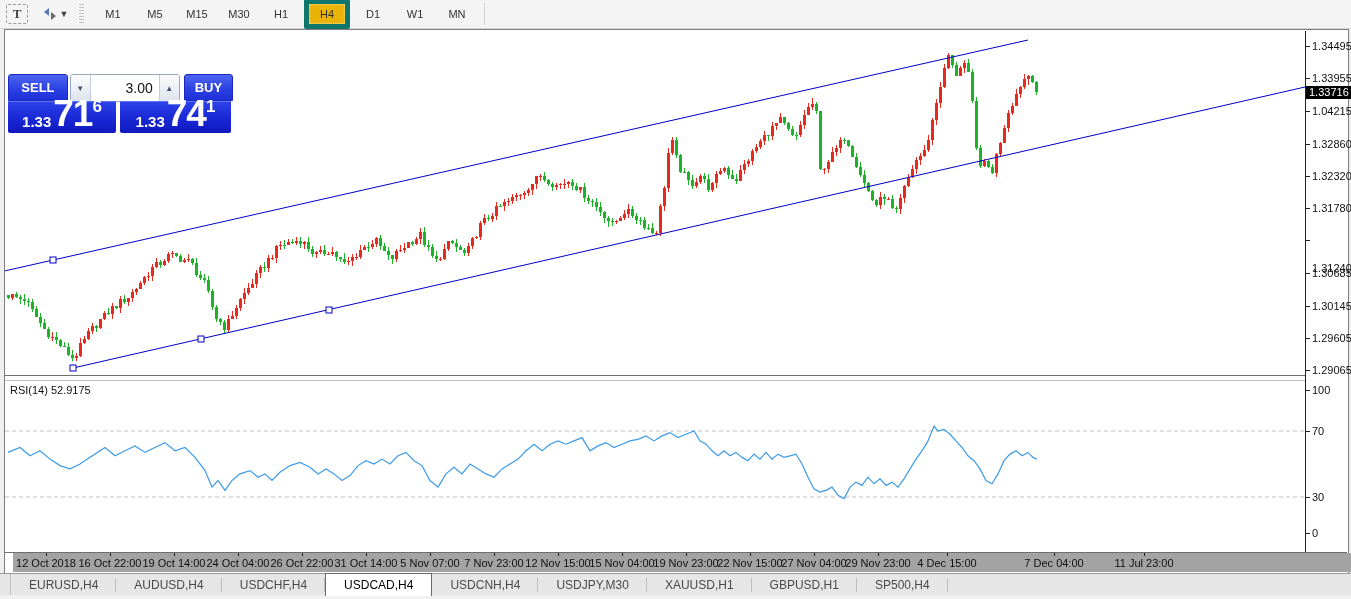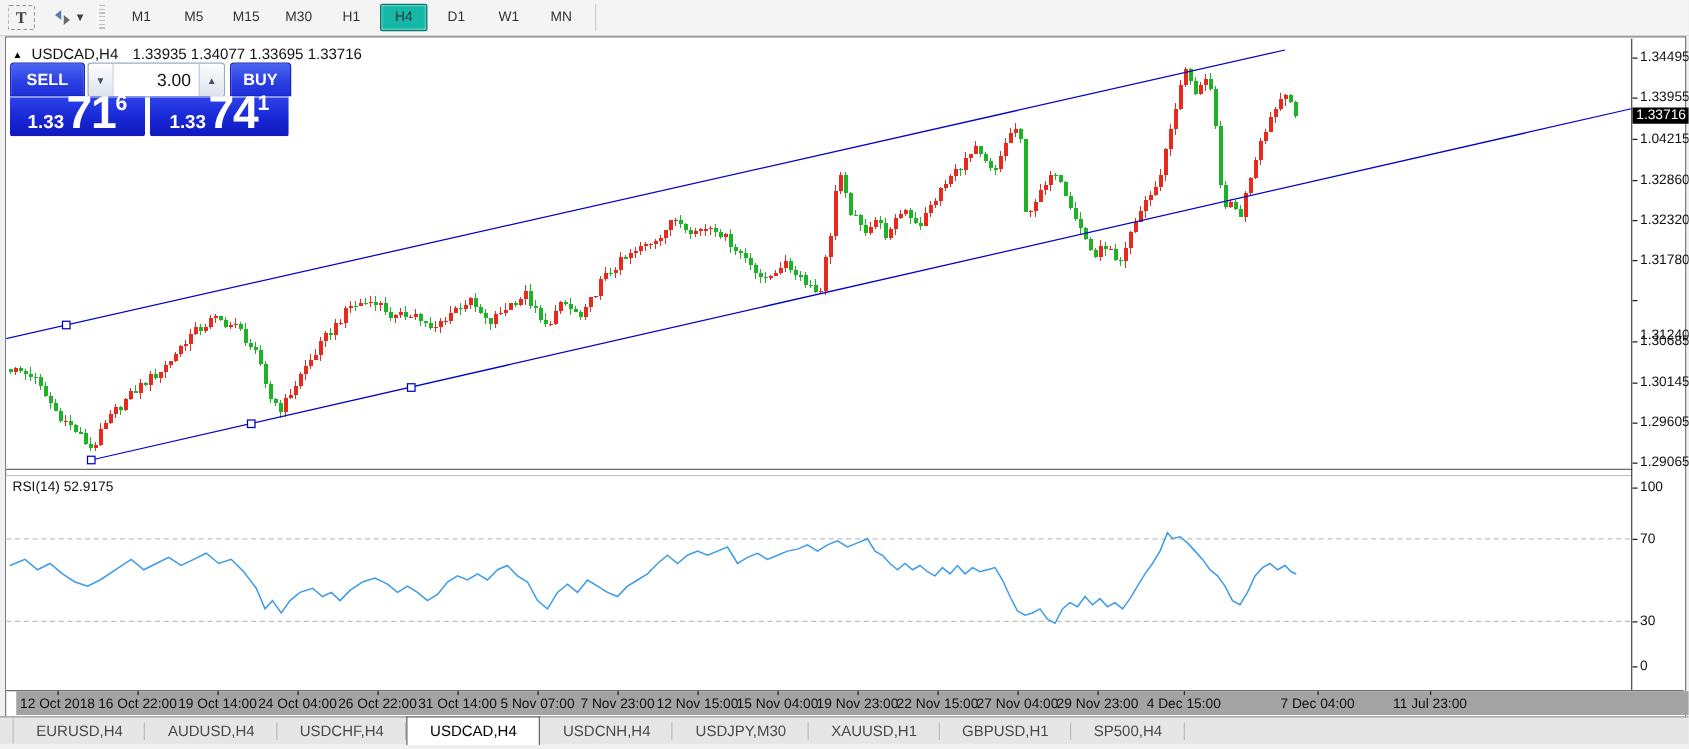--- a/index.html
+++ b/index.html
@@ -14,21 +14,21 @@
                   font-family:"Liberation Serif",serif;font-size:13px;font-weight:bold;color:#444;
                   display:flex;align-items:center;justify-content:center;}
   .icon-arrows{width:22px;margin-left:14px;}
   .caret{font-size:9px;color:#444;margin-left:2px;}
   .tb-sep{width:5px;height:20px;margin:0 8px 0 10px;
           background:repeating-linear-gradient(180deg,#c2c2c2 0 1px,transparent 1px 3px);
           border-left:1px solid #fff;}
   .tb-line{width:1px;height:22px;background:#d0d0d0;margin:0 6px;}
   .tf-btn{min-width:26px;padding:2px 5px;height:16px;line-height:16px;text-align:center;
           font-size:11px;color:#333;margin:0 2px;border:1px solid transparent;border-radius:2px;}
-  .tf-btn.active{background:#14b8a6;border:1px solid #0f766e;box-shadow:inset 0 0 2px #fff;}
+  .tf-btn.active{background:#eab308;border:5px solid #0f766e;box-shadow:inset 0 0 2px #fff;}
   
   #winbg{position:absolute;left:4px;top:29px;width:1343px;height:544px;background:#fff;
          border:1px solid #7e7e7e;}
   #main-plot{position:absolute;left:5px;top:31px;width:1300px;height:344px;background:#fff;}
   #rsi-plot{position:absolute;left:5px;top:381px;width:1300px;height:171px;background:#fff;}
   .panel-split{position:absolute;left:5px;width:1342px;height:1px;background:#6e6e6e;}
   #axis-line{position:absolute;left:1305px;top:31px;width:1px;height:521px;background:#202020;}
   #chart-title{position:absolute;left:10px;top:36px;font-size:12px;color:#101010;}
   #chart-title .tri{font-size:8px;vertical-align:1px;margin-right:4px;color:#000;}
   #chart-title .sym{margin-right:8px;}
@@ -40,21 +40,21 @@
   #price-tag{position:absolute;left:1306px;width:66px;height:13px;background:#000;color:#fff;
              font-size:11px;line-height:13px;padding-left:3px;box-sizing:border-box;}
   .rsi-axis-label{position:absolute;left:6px;font-size:11px;color:#101010;}
   
   #date-axis{position:absolute;left:13px;top:553px;width:1342px;height:19px;background:#a3a3a3;}
   .date-label{position:absolute;top:4px;font-size:11px;color:#101010;transform:translateX(-50%);
               white-space:nowrap;}
   .date-tick{position:absolute;top:0;width:1px;height:3px;background:#202020;}
   
   #trade-widget{position:absolute;left:8px;top:50px;width:225px;}
-  .tw-row1{display:flex;height:27px;}
+  .tw-row1{display:flex;height:27px;margin-top:24px;}
   .btn-trade{color:#fff;font-weight:bold;font-size:13px;display:flex;align-items:center;
              justify-content:center;border-radius:3px 3px 0 0;
              background:linear-gradient(180deg,#4d66f2 0%,#2a3ee2 60%,#1e30d8 100%);
              border:1px solid #1a28c0;box-sizing:border-box;}
   #sell-btn{width:62px;}
   #buy-btn{width:51px;margin-left:2px;}
   .vol-group{display:flex;height:26px;margin:0 2px 0 2px;border:1px solid #9aa7c0;
              border-radius:3px;overflow:hidden;background:#fff;}
   .spin{width:21px;background:linear-gradient(180deg,#fdfdfd,#dde2ec);display:flex;
         align-items:center;justify-content:center;font-size:8px;color:#44506e;}
@@ -1162,25 +1162,20 @@
   <div class="panel-split" style="top:375px;"></div>
   <div class="panel-split" style="top:380px;background:#bdbdbd;"></div>
   <svg id="rsi-plot" width="1300" height="171">
       <line x1="0" y1="50" x2="1300" y2="50" stroke="#c0c0c0" stroke-width="1" stroke-dasharray="4 3"></line>
       <line x1="0" y1="116" x2="1300" y2="116" stroke="#c0c0c0" stroke-width="1" stroke-dasharray="4 3"></line>
       <polyline points="3,71.4 15,66.5 25,74.8 35,69.8 45,78.1 55,84.6 65,87.9 75,83.0 90,73.1 100,66.5 110,74.8 120,69.8 130,64.9 140,71.4 150,66.5 160,61.6 170,69.8 180,66.5 190,76.4 200,89.6 207,106.1 213,99.5 220,109.4 227,99.5 235,92.9 245,89.6 253,96.2 260,92.9 267,99.5 275,91.3 285,84.6 295,81.4 305,86.3 313,92.9 321,87.9 329,92.9 337,99.5 345,94.6 353,84.6 361,79.7 369,83.0 377,78.1 385,83.0 393,74.8 401,71.4 409,79.7 417,84.6 425,99.5 433,106.1 441,92.9 449,86.3 457,92.9 465,83.0 473,87.9 481,92.9 489,96.2 497,87.9 505,83.0 513,78.1 521,69.8 529,63.2 537,69.8 545,63.2 553,59.9 561,63.2 569,59.9 577,56.6 585,69.8 593,64.9 601,61.6 609,66.5 617,63.2 625,59.9 633,58.3 641,54.9 649,59.9 657,54.9 665,51.6 673,56.6 681,53.3 689,50.0 695,59.9 701,63.2 707,69.8 713,74.8 719,69.8 725,74.8 731,71.4 737,76.4 743,79.7 749,73.1 755,78.1 761,71.4 767,78.1 773,73.1 779,76.4 785,74.8 791,73.1 797,83.0 803,96.2 809,107.8 815,111.1 821,109.4 827,106.1 833,114.4 839,117.6 845,106.1 851,101.1 857,104.4 863,96.2 869,102.8 875,97.9 881,104.4 887,101.1 893,106.1 899,97.9 905,87.9 911,78.1 917,69.8 923,59.9 929,45.1 933,50.0 939,48.4 945,53.3 951,59.9 957,66.5 963,74.8 969,79.7 975,87.9 981,99.5 987,102.8 993,92.9 999,79.7 1005,73.1 1011,69.8 1017,74.8 1023,71.4 1028,76.4 1032,78.2" fill="none" stroke="#3d9be9" stroke-width="1.2"></polyline>
     </svg>
   <div class="panel-split" style="top:552px;"></div>
   <div id="axis-line"></div>
 
-  <div id="chart-title">
-    <span class="tri">▲</span>
-    <span class="sym">USDCAD,H4</span>
-    <span>1.33935 1.34077 1.33695 1.33716</span>
-  </div>
 
   <div id="trade-widget">
     <div class="tw-row1">
       <div id="sell-btn" class="btn-trade">SELL</div>
       <div class="vol-group">
         <div class="spin left">▼</div>
         <input id="volume-input" value="3.00" style="">
         <div class="spin right">▲</div>
       </div>
       <div id="buy-btn" class="btn-trade">BUY</div>

